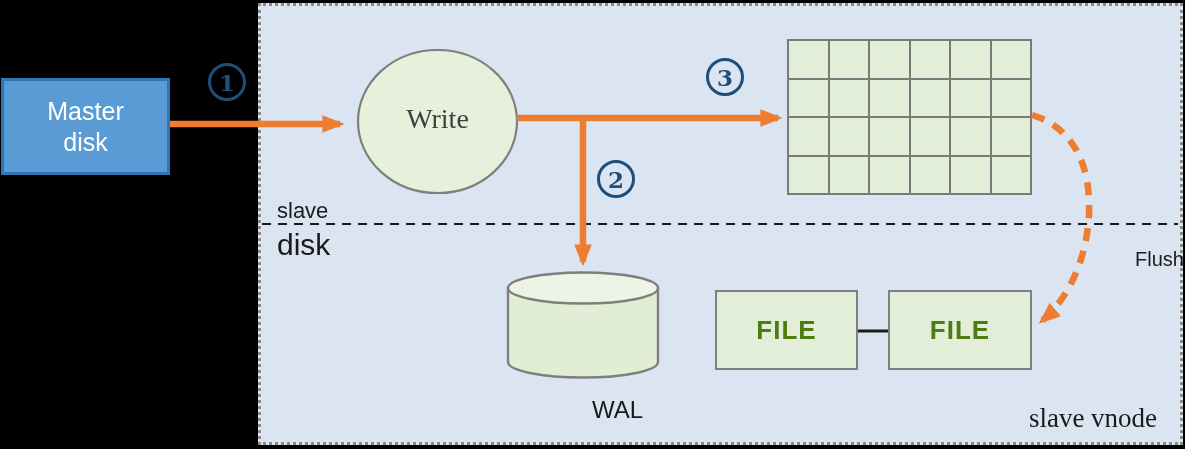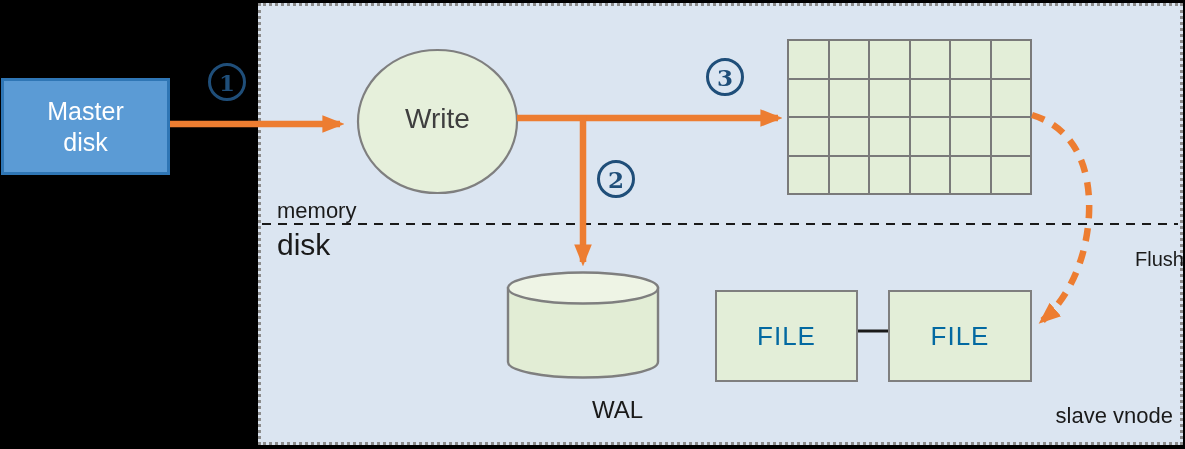--- a/index.html
+++ b/index.html
@@ -27,44 +27,44 @@
     border:3px solid #1f4e79;border-radius:50%;
     color:#1f4e79;font-family:"DejaVu Serif",serif;font-weight:600;font-size:23px;
     display:flex;align-items:center;justify-content:center;
   }
   .step-1{left:208px;top:63px;}
   .step-2{left:597px;top:160px;}
   .step-3{left:706px;top:58px;}
   
   .write-label{
     position:absolute;left:377px;top:103px;width:121px;z-index:6;
-    text-align:center;font-size:28px;color:#3f3f3f;
+    text-align:center;font-size:28px;color:#3f3f3f;font-family:Liberation Serif, serif;
   }
   
   .mem-grid{
     position:absolute;left:787px;top:39px;width:245px;height:156px;z-index:2;
     box-sizing:border-box;display:grid;gap:2px;padding:2px;background:#7a7a7a;
   }
   .mem-grid .cell{background:#e3eed8;}
   
   .file-box{
-    position:absolute;top:290px;height:92px;z-index:2;box-sizing:border-box;
+    position:absolute;top:290px;height:80px;z-index:2;box-sizing:border-box;
     background:#e3eed8;border:2.5px solid #7f7f7f;
     display:flex;align-items:center;justify-content:center;
-    font-size:26px;color:#0369a1;letter-spacing:1px;
+    font-size:26px;color:#4d7c0f;letter-spacing:1px;font-weight:bold;
   }
   .file-1{left:715px;width:143px;}
   .file-2{left:888px;width:144px;}
   
   .lbl{position:absolute;z-index:6;color:#1a1a1a;}
   .memory-lbl{left:277px;top:198px;font-size:22px;}
   .disk-lbl{left:277px;top:228px;font-size:30px;}
   .wal-lbl{left:523px;top:396px;width:120px;text-align:right;font-size:24px;}
   .flush-lbl{left:1135px;top:248px;font-size:20px;}
-  .slave-lbl{left:1013px;top:403px;width:160px;text-align:right;font-size:22px;}
+  .slave-lbl{left:1013px;top:403px;width:160px;text-align:center;font-size:27px;font-family:Liberation Serif, serif;}
 </style>
 </head>
 <body>
 
 <div id="stage">
 
   <div class="panel"></div>
 
   <div class="mem-grid" style="grid-template-columns: repeat(6, 1fr); grid-template-rows: repeat(4, 1fr);">
       <div class="cell"></div>
@@ -136,19 +136,19 @@
     <span>1</span>
   </div>
   <div class="step step-2">
     <span>2</span>
   </div>
   <div class="step step-3">
     <span>3</span>
   </div>
 
   <div class="write-label">Write</div>
-  <div class="lbl memory-lbl">memory</div>
+  <div class="lbl memory-lbl">slave</div>
   <div class="lbl disk-lbl">disk</div>
   <div class="lbl wal-lbl">WAL</div>
   <div class="lbl flush-lbl">Flush</div>
   <div class="lbl slave-lbl">slave vnode</div>
 
 </div>
 
 </body></html>

